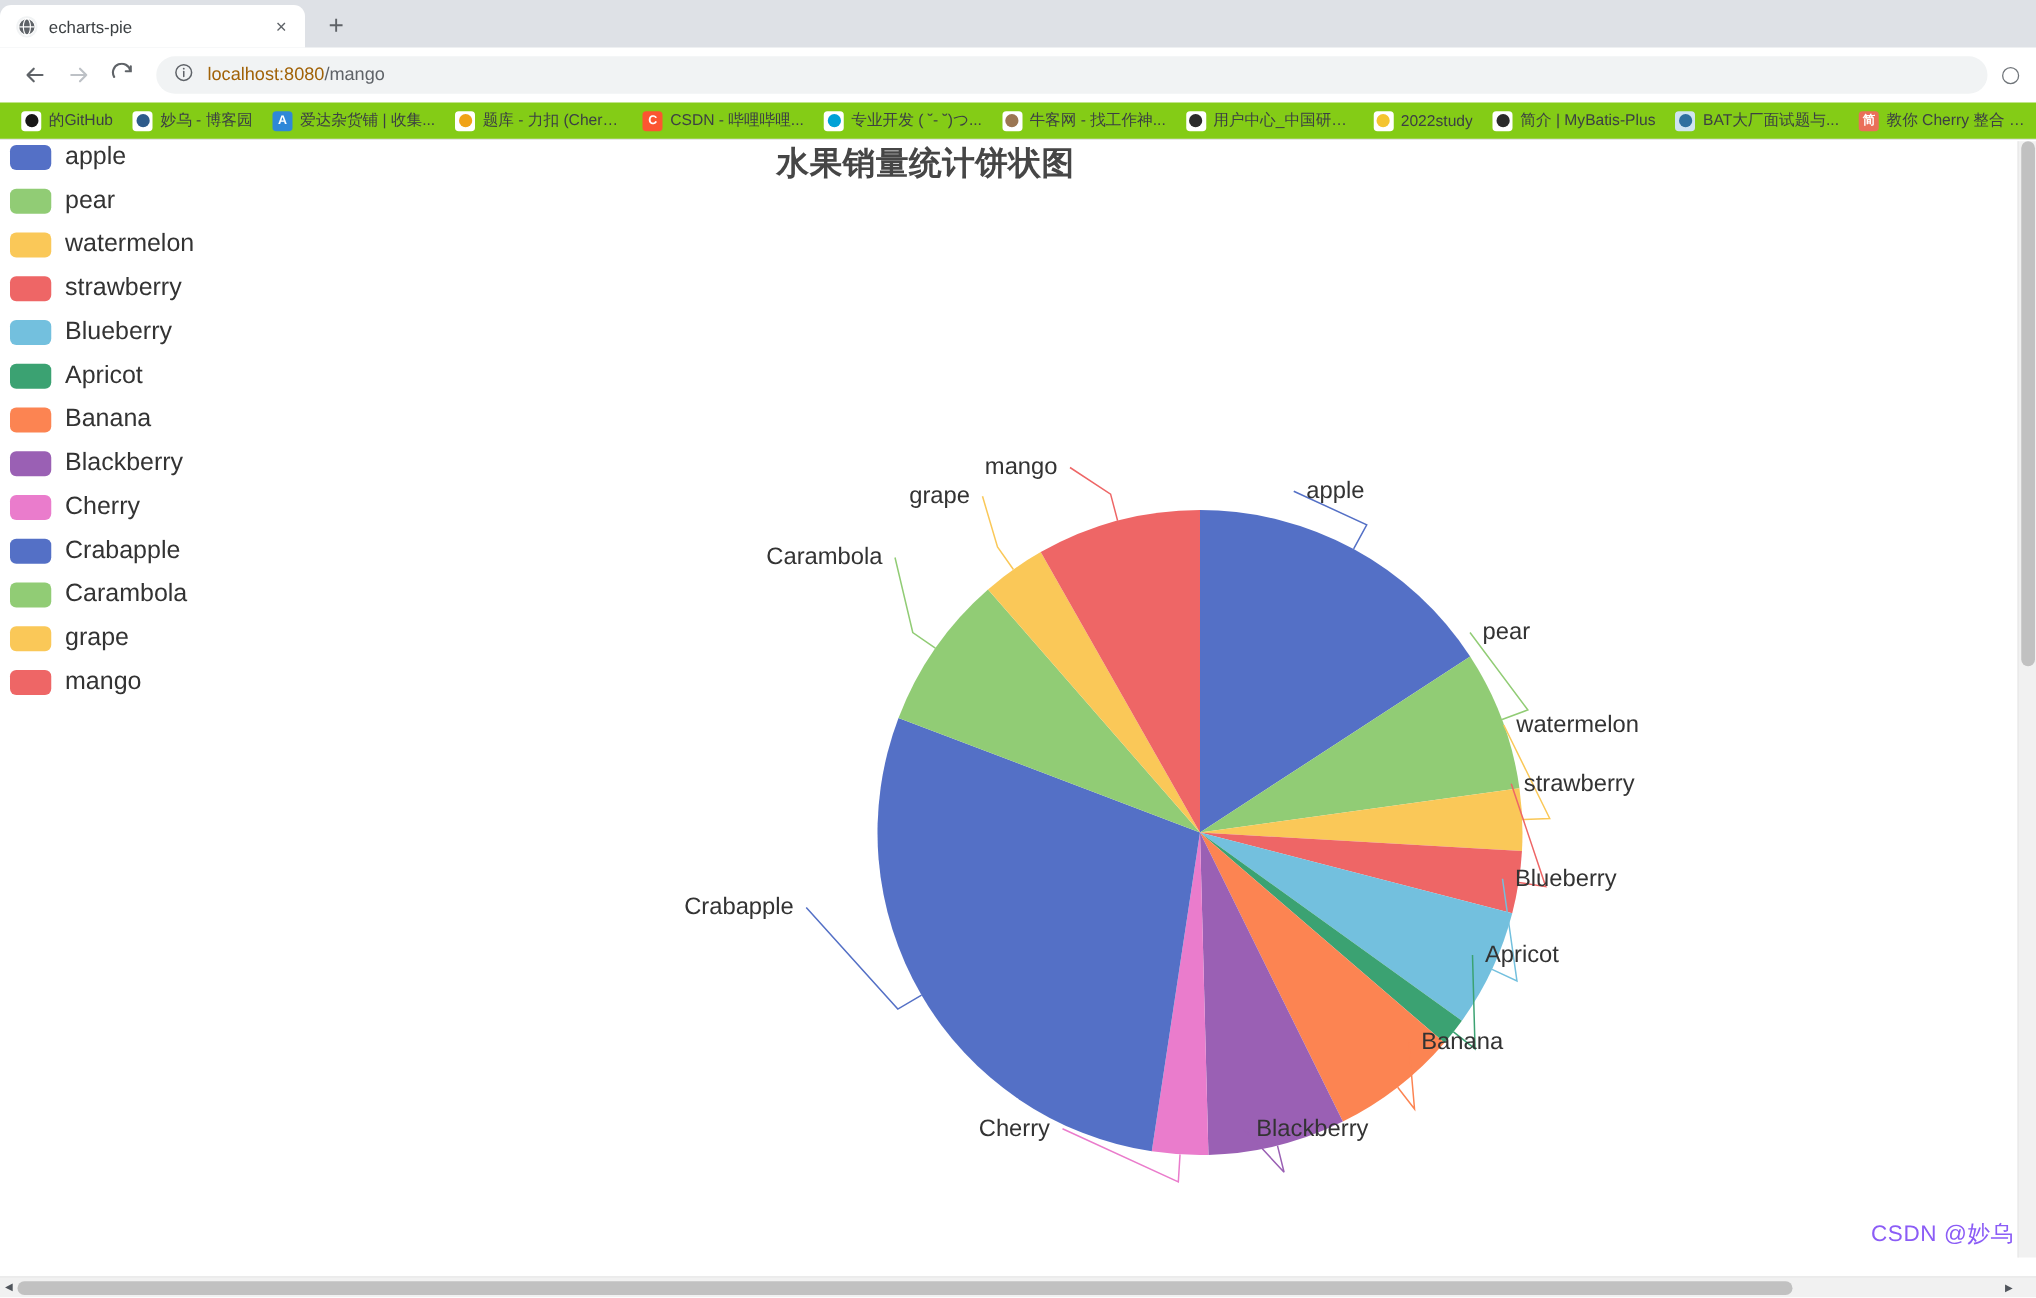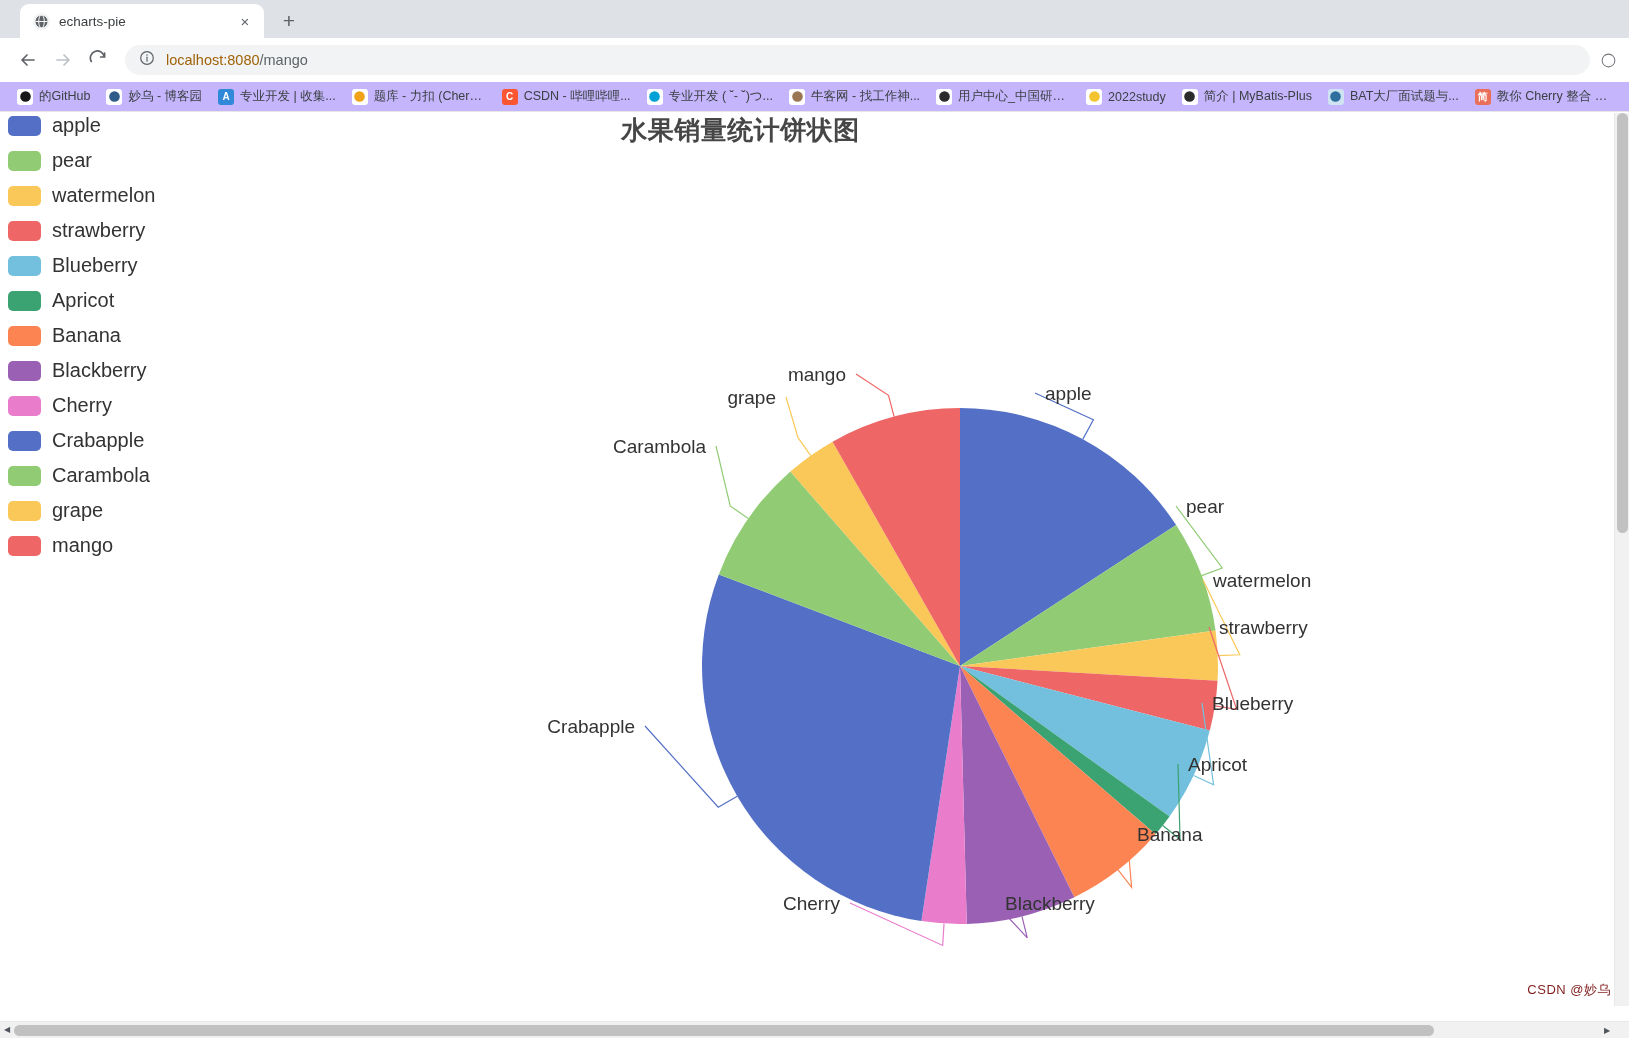--- a/index.html
+++ b/index.html
@@ -8,21 +8,21 @@
     background: #ffffff;
     font-family: "Liberation Sans", sans-serif;
     overflow: hidden;
   }
 
   
   .browser { width: 1629px; height: 1038px; position: relative; }
 
   .tabstrip {
     height: 38px; background: #dee1e6;
-    display: flex; align-items: flex-end; padding-left: 20px;
+    display: flex; align-items: flex-end; padding-left: 0;
     position: relative;
   }
   .tab {
     width: 244px; height: 34px; background: #ffffff;
     border-radius: 9px 9px 0 0;
     display: flex; align-items: center; gap: 9px;
     padding: 0 10px 0 13px; position: relative;
   }
   .tab-favicon {
     width: 17px; height: 17px; border-radius: 50%;
@@ -63,21 +63,21 @@
   }
   .omnibox-url { font-size: 14.5px; color: #202124; }
   .omnibox-url .host { color: #a16207; }
   .omnibox-url .path { color: #5f6368; }
   .toolbar-end {
     width: 18px; display: flex; align-items: center; justify-content: center;
     color: #5f6368; flex: 0 0 auto;
   }
 
   .bookmarks {
-    height: 30px; background: #c4b5fd;
+    height: 30px; background: #84cc16;
     display: flex; align-items: center; padding: 0 9px; gap: 0;
     overflow: hidden; border-bottom: 1px solid #e6e6e6;
   }
   .bm {
     display: flex; align-items: center; gap: 6px;
     padding: 3px 8px; border-radius: 4px; flex: 0 0 auto;
     max-width: 150px;
   }
   .bm-label {
     font-size: 12.5px; color: #3c4043; white-space: nowrap;
@@ -142,21 +142,21 @@
     background: #c1c1c1; border-radius: 6px;
   }
   .hs-arrow {
     width: 14px; height: 17px; display: flex; align-items: center;
     justify-content: center; color: #50555c; font-size: 8px; line-height: 1;
   }
   .hs-arrow.right { position: absolute; right: 15px; top: 0; }
 
   .watermark {
     position: absolute; right: 18px; bottom: 22px;
-    font-size: 13px; color: #7f1d1d; letter-spacing: 0.5px;
+    font-size: 18px; color: #8b5cf6; letter-spacing: 0.5px;
   }
 </style>
 </head>
 <body>
 
 <div class="browser">
 
   <div class="tabstrip">
     <div class="tab">
       <span class="tab-favicon">
@@ -219,21 +219,21 @@
       <div class="bm">
         <span class="bm-ico" style="background: rgb(255, 255, 255); color: rgb(46, 91, 138);">
           <svg width="13" height="13" viewBox="0 0 16 16">
             <circle cx="8" cy="8" r="6.5" fill="#2e5b8a"></circle>
           </svg>
         </span>
         <span class="bm-label">妙乌 - 博客园</span>
       </div>
       <div class="bm">
         <span class="bm-ico" style="background: rgb(47, 136, 216); color: rgb(255, 255, 255);">A</span>
-        <span class="bm-label">专业开发 | 收集...</span>
+        <span class="bm-label">爱达杂货铺 | 收集...</span>
       </div>
       <div class="bm">
         <span class="bm-ico" style="background: rgb(255, 255, 255); color: rgb(240, 163, 24);">
           <svg width="13" height="13" viewBox="0 0 16 16">
             <circle cx="8" cy="8" r="6.5" fill="#f0a318"></circle>
           </svg>
         </span>
         <span class="bm-label">题库 - 力扣 (Cherry...</span>
       </div>
       <div class="bm">

